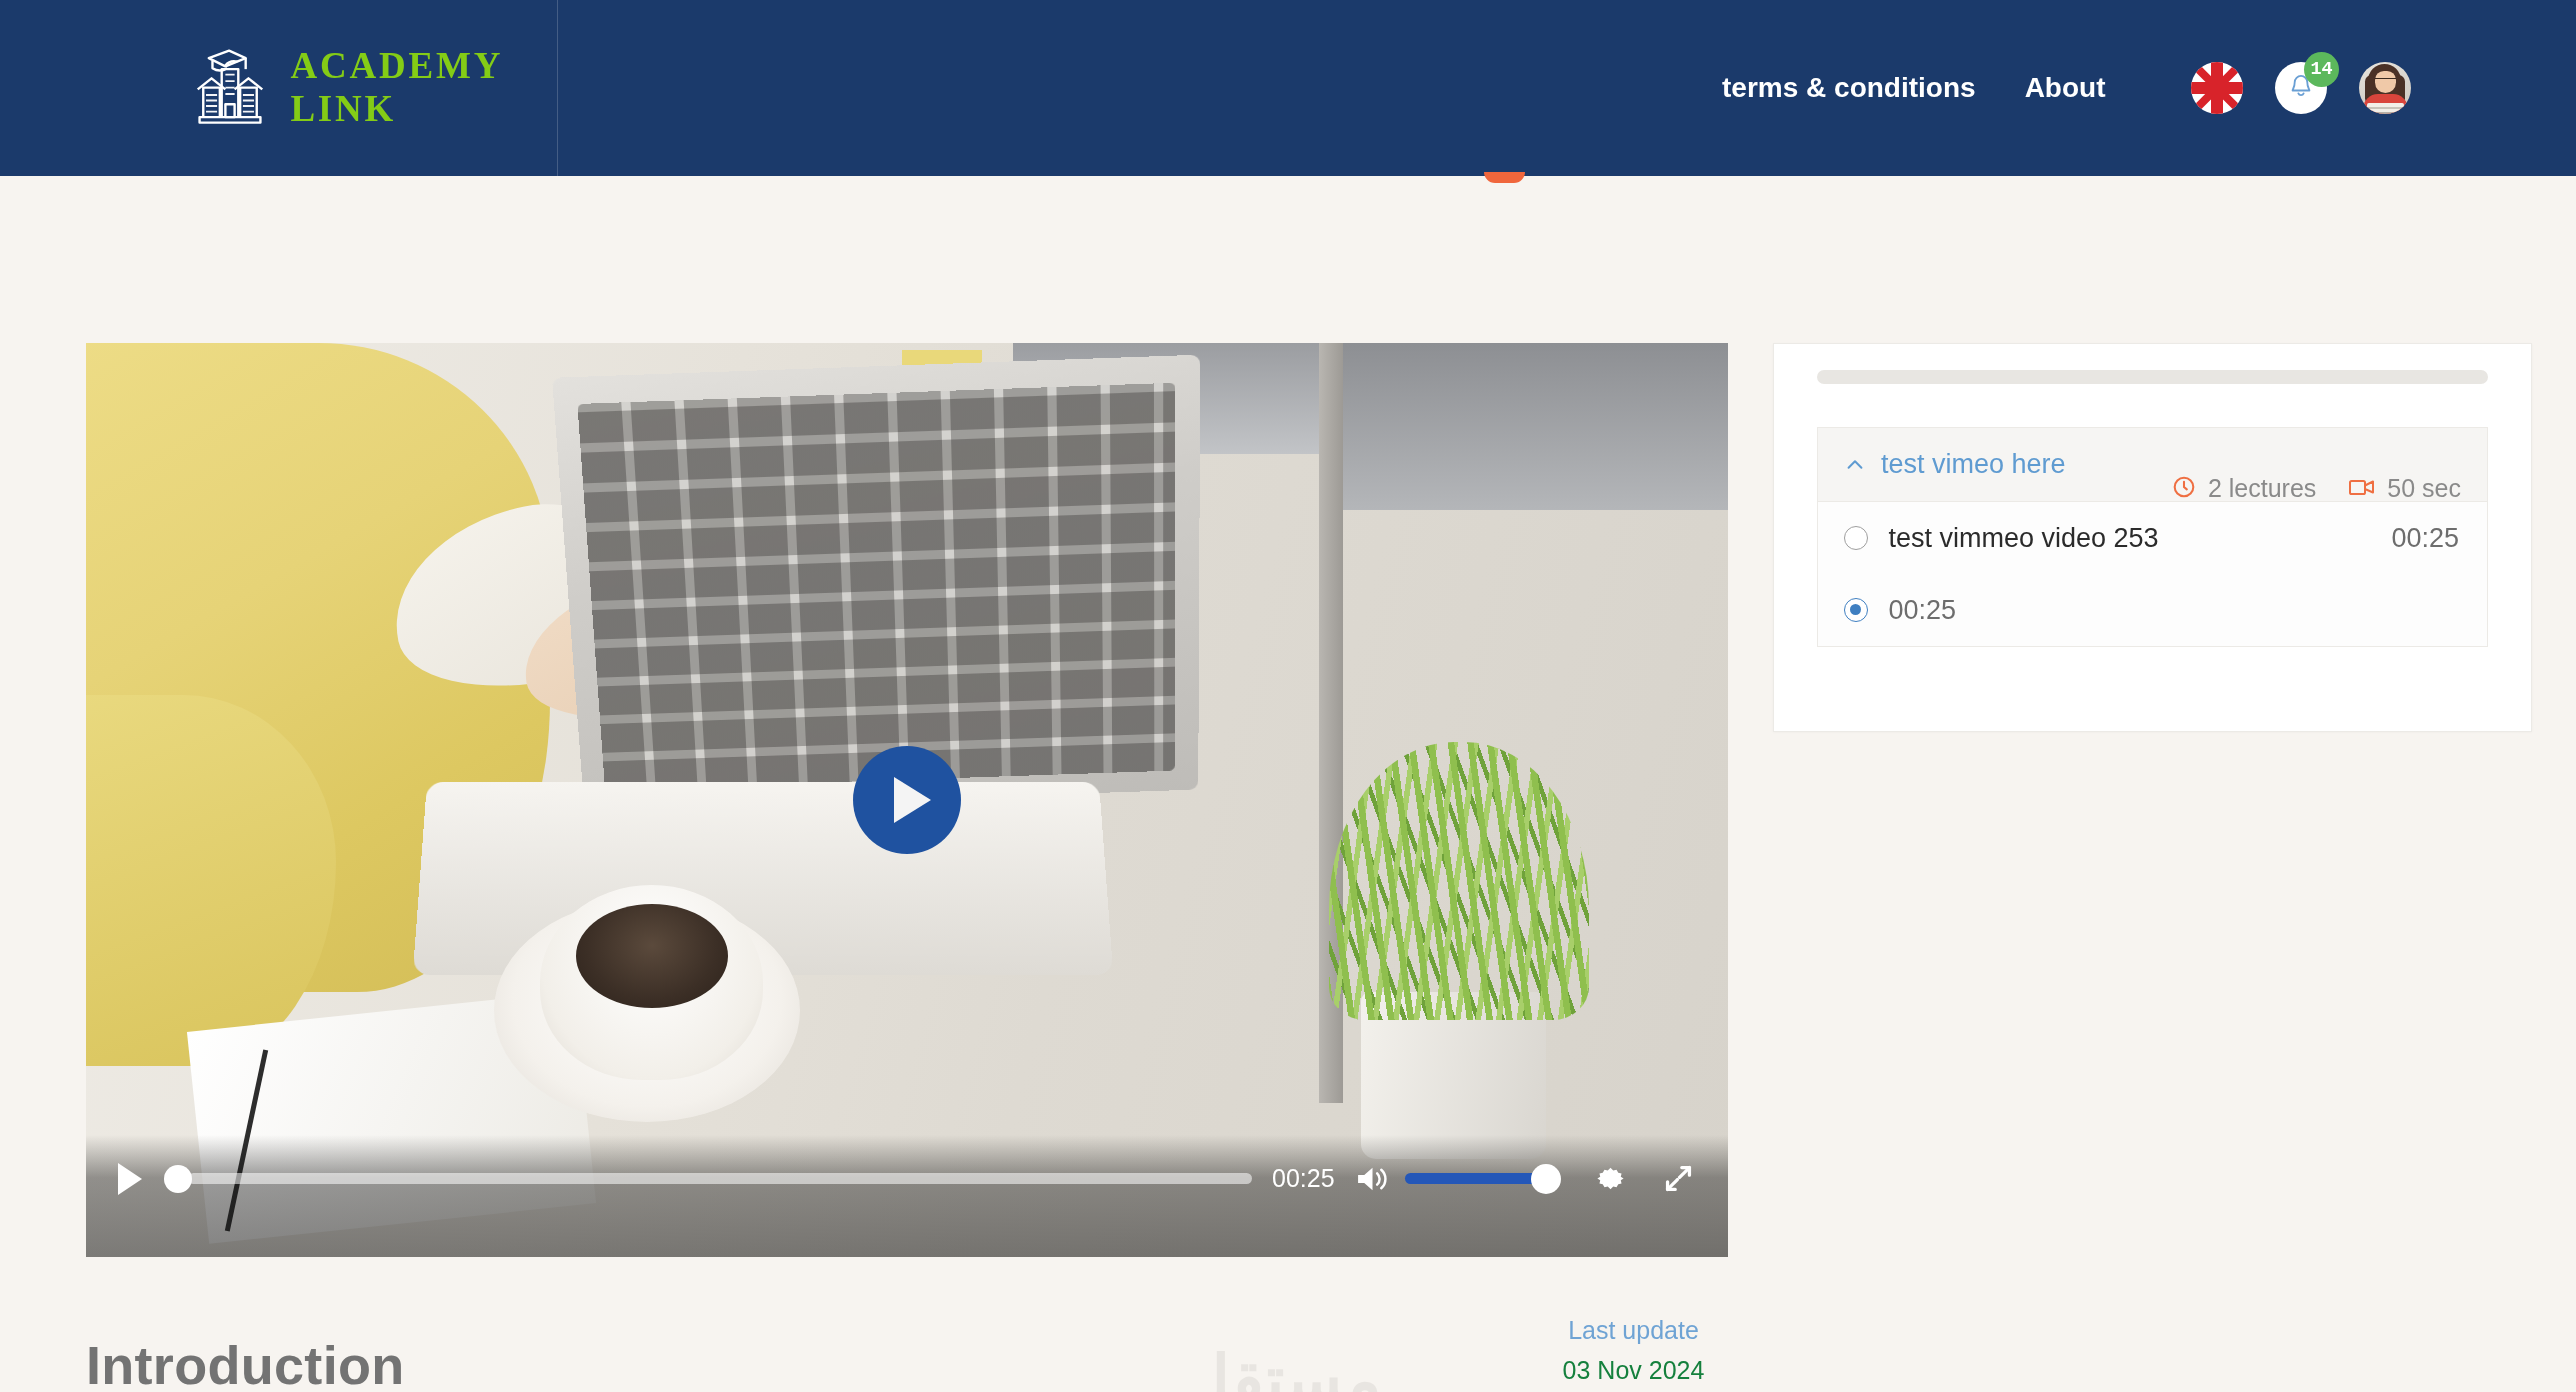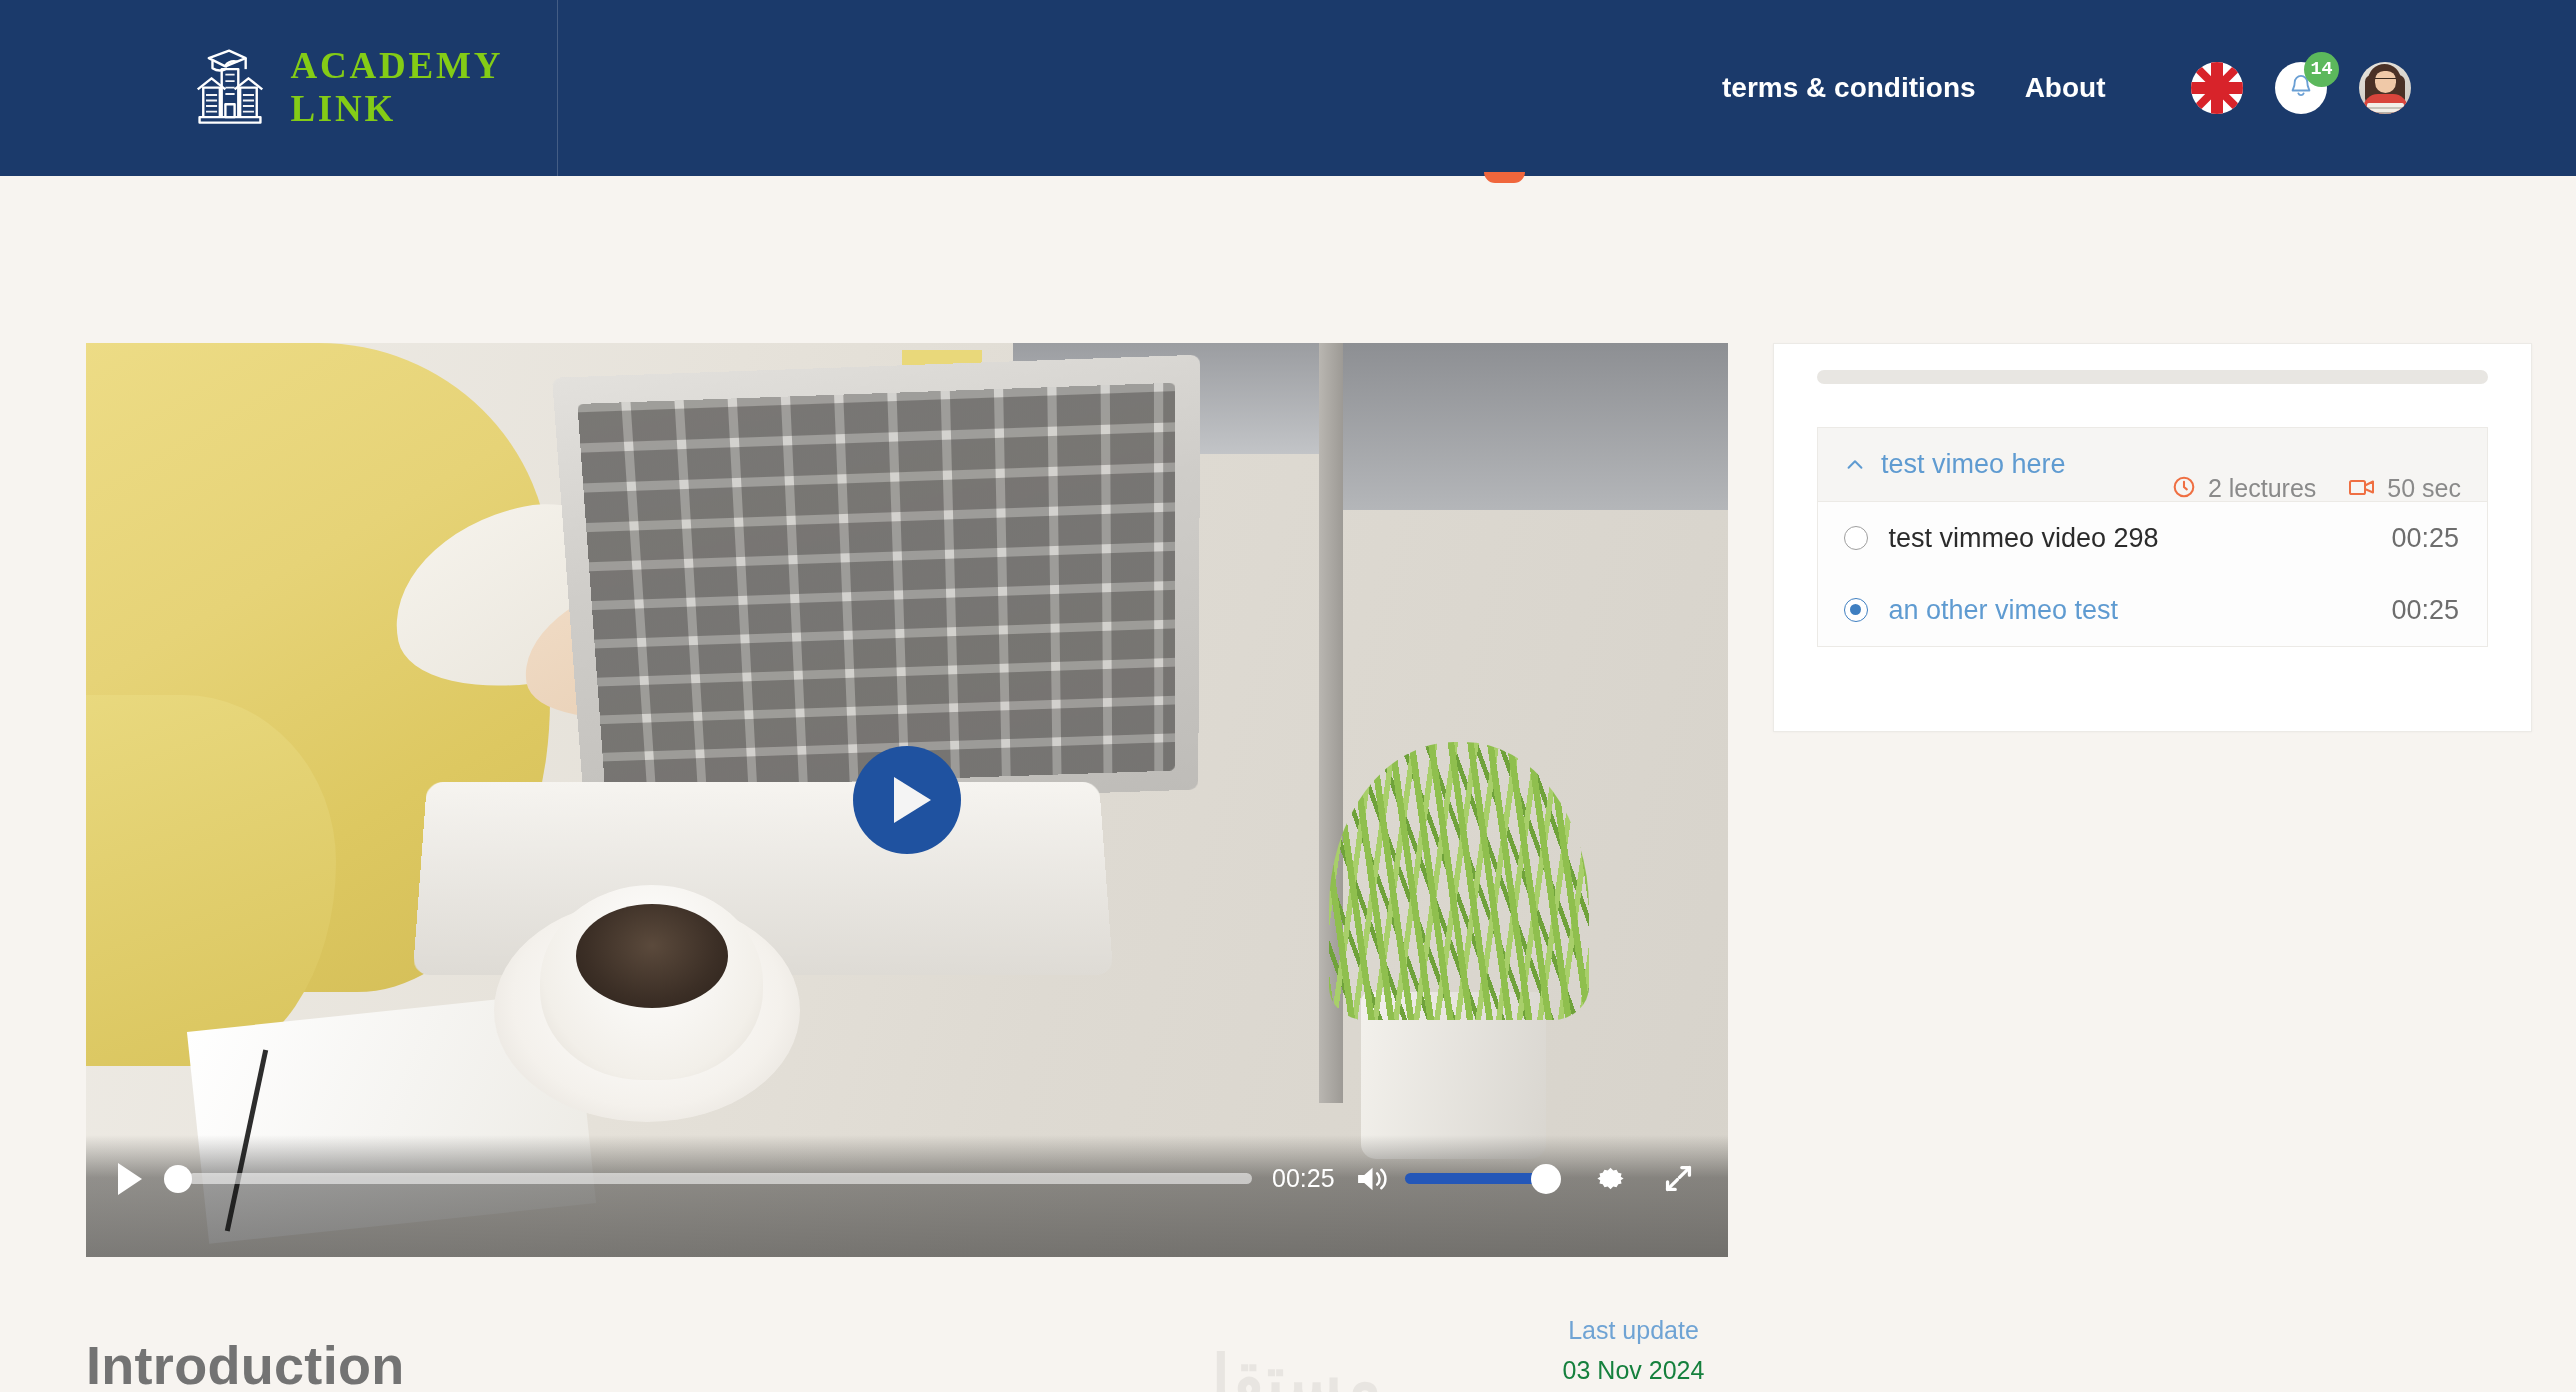--- a/index.html
+++ b/index.html
@@ -577,27 +577,26 @@
               <rect x="2" y="5" width="15" height="13" rx="1.6"></rect>
               <path d="M17 9.5 L25 5.5 v11 L17 13 Z"></path>
             </svg>
           </span>
           <span class="meta-text">50 sec</span>
         </span>
       </div>
 
       <div class="lecture">
         <span class="radio"></span>
-        <span class="lec-title">test vimmeo video 298</span>
+        <span class="lec-title">test vimmeo video 253</span>
         <span class="lec-time">00:25</span>
       </div>
 
       <div class="lecture active">
         <span class="radio on"></span>
-        <span class="lec-title">an other vimeo test</span>
         <span class="lec-time">00:25</span>
       </div>
 
     </div>
   </div>
 
 </div>
 
 
 </body></html>

